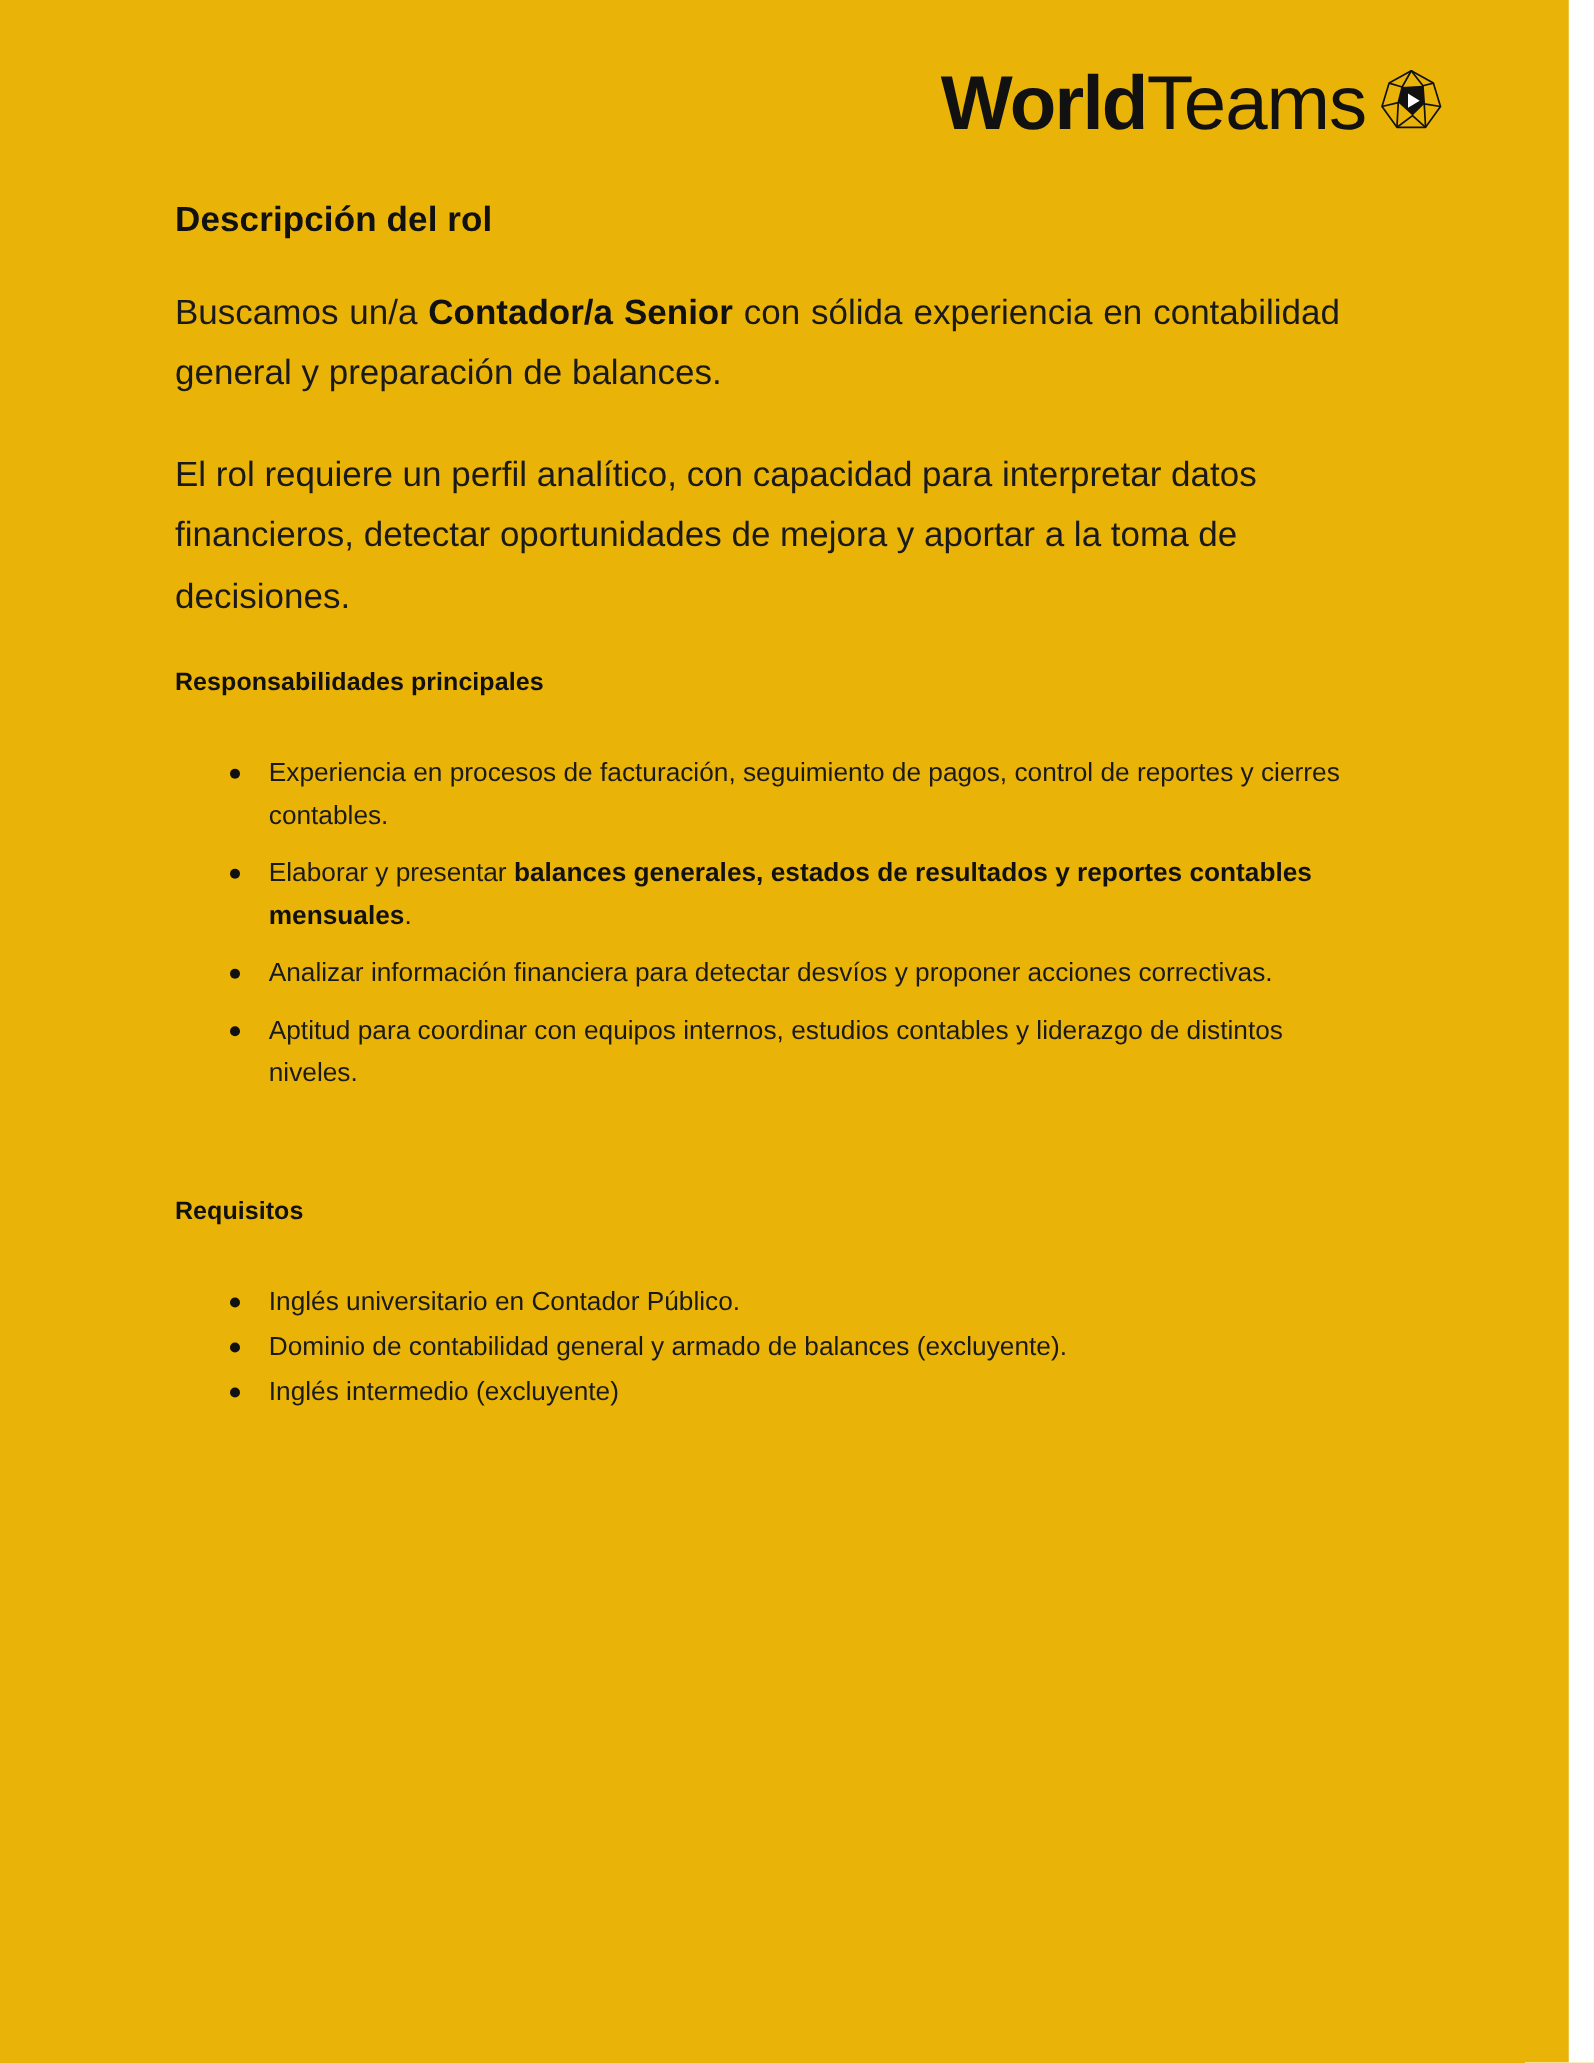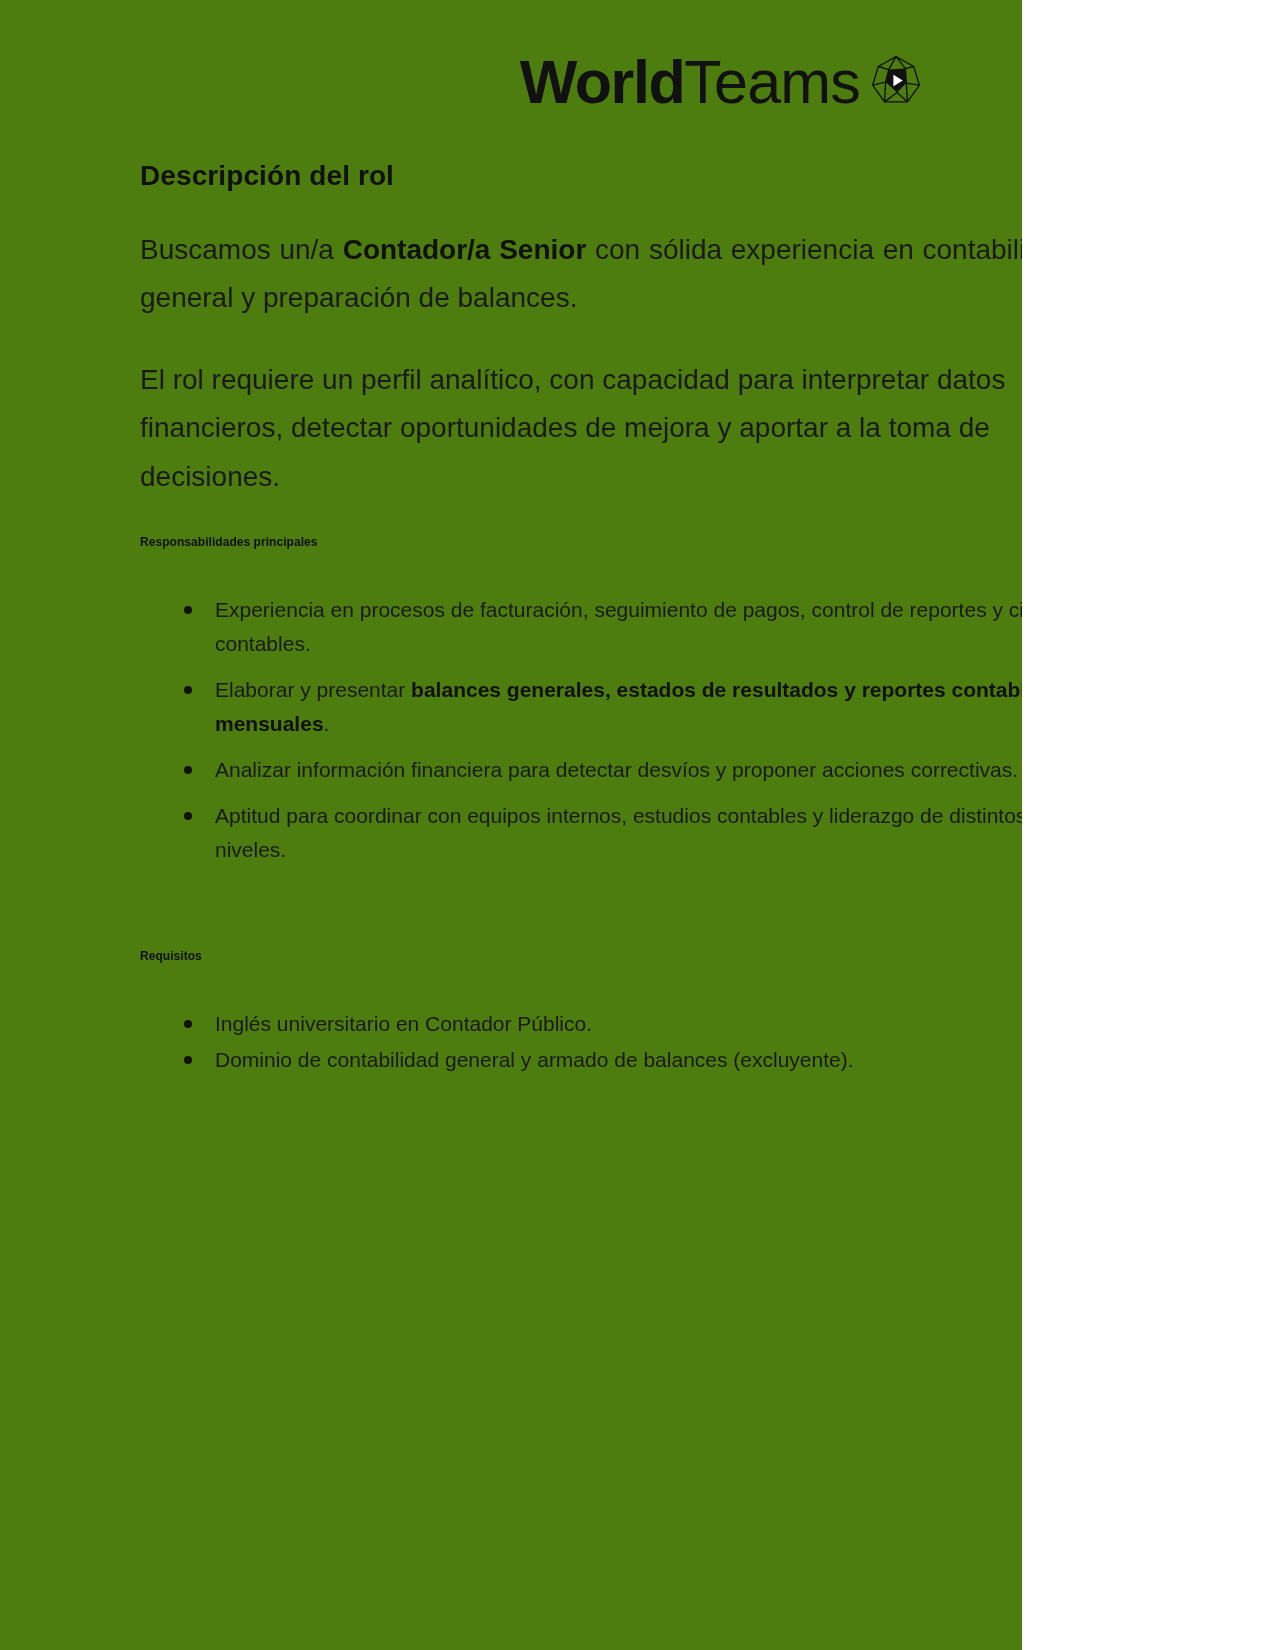--- a/index.html
+++ b/index.html
@@ -11,24 +11,24 @@
   body {
     width: 1275px;
     height: 1650px;
     font-family: "Liberation Sans", sans-serif;
     color: #1a1a1a;
     -webkit-font-smoothing: antialiased;
   }
 
   .page {
     position: relative;
-    width: 1022px;
+    width: 1255px;
     height: 1650px;
     box-sizing: border-box;
-    background: #4d7c0f;
+    background: #eab308;
     overflow: hidden;
   }
 
   
   .header {
     position: absolute;
     top: 52px;
     right: 100px;
     display: flex;
     align-items: center;
@@ -65,21 +65,21 @@
 
   h1.section-title {
     font-size: 28px;
     font-weight: 700;
     letter-spacing: 0.1px;
     margin: 0 0 34px 0;
     color: #111111;
   }
 
   h2.sub-title {
-    font-size: 12px;
+    font-size: 20px;
     font-weight: 700;
     letter-spacing: 0.05px;
     margin: 0;
     color: #111111;
   }
 
   p.para {
     font-size: 28px;
     line-height: 1.72;
     margin: 0;
@@ -183,19 +183,20 @@
 
     <div class="spacer-70"></div>
 
     <h2 class="sub-title">Requisitos</h2>
 
     <div class="spacer-44"></div>
 
     <ul class="bullets loose">
       <li>Inglés universitario en Contador Público.</li>
       <li>Dominio de contabilidad general y armado de balances (excluyente).</li>
+      <li>Inglés intermedio (excluyente)</li>
     </ul>
 
     <div class="spacer-56"></div>
 
 
   </div>
 </div>
 
 </body></html>

